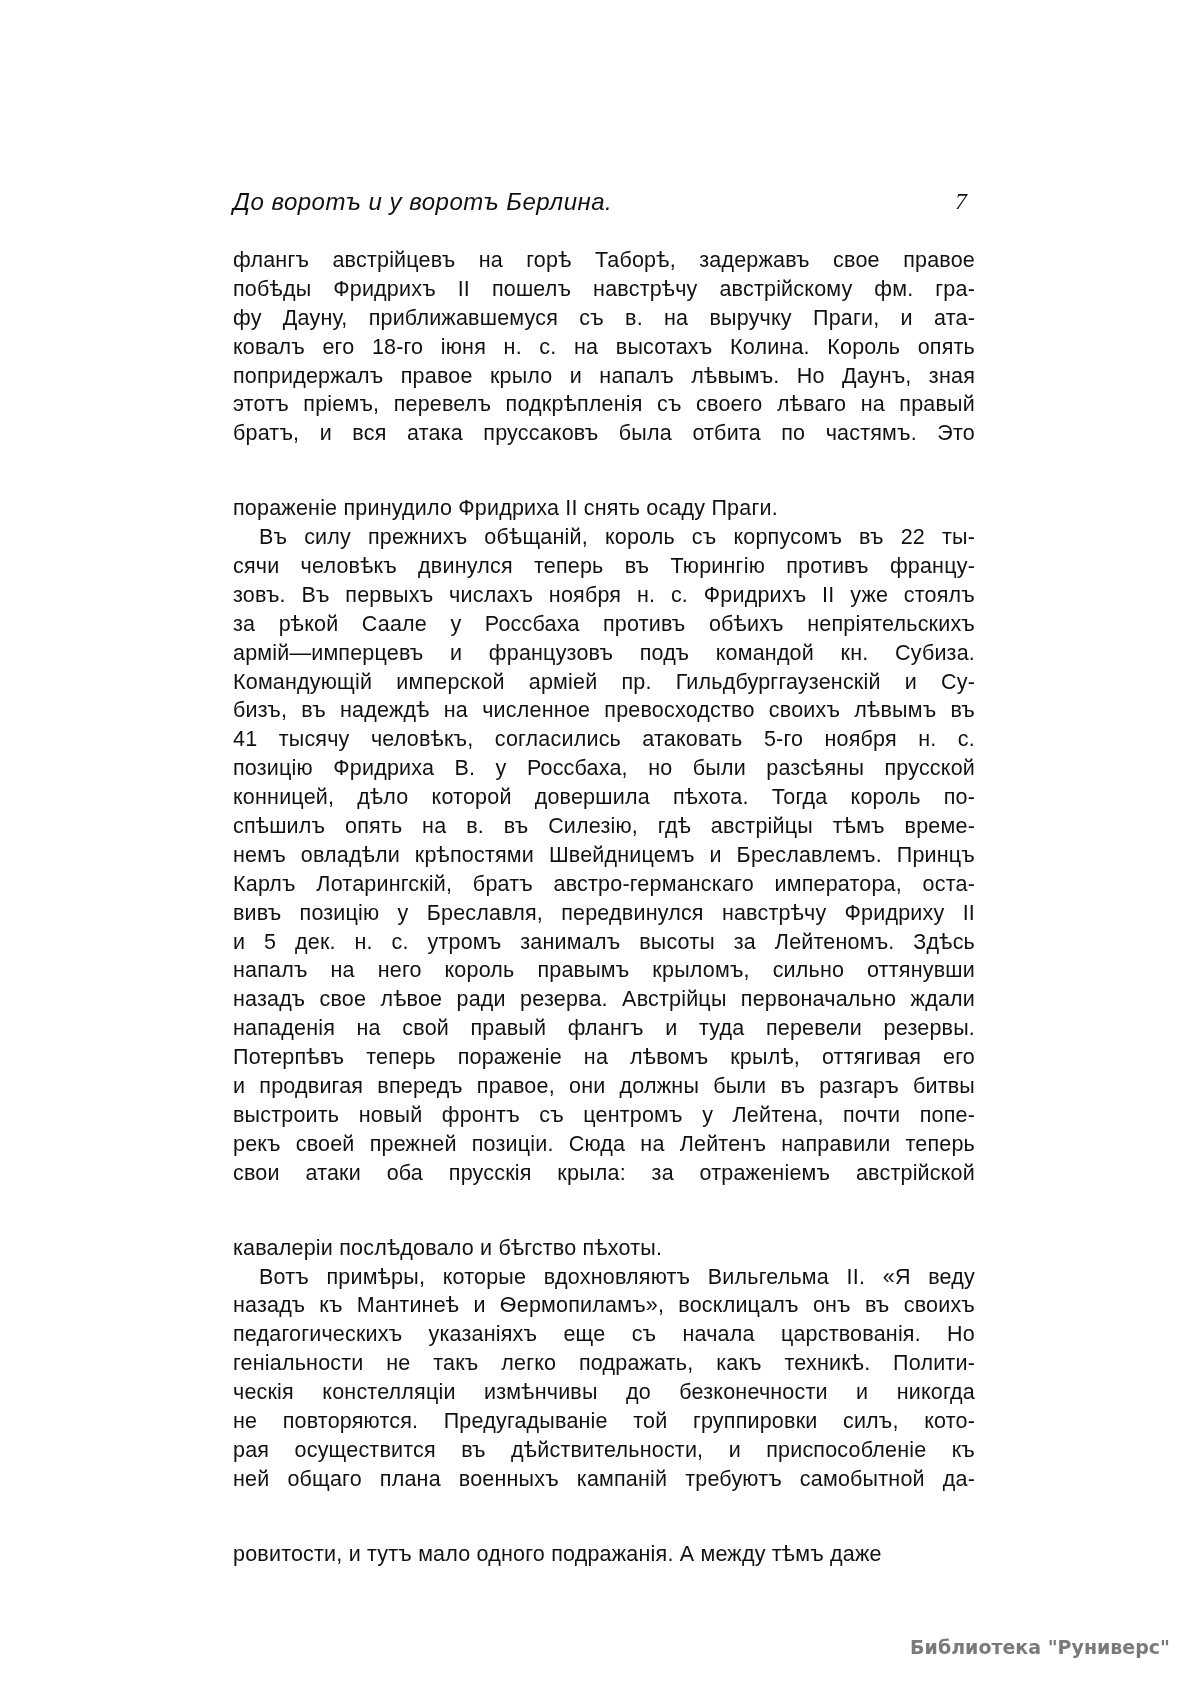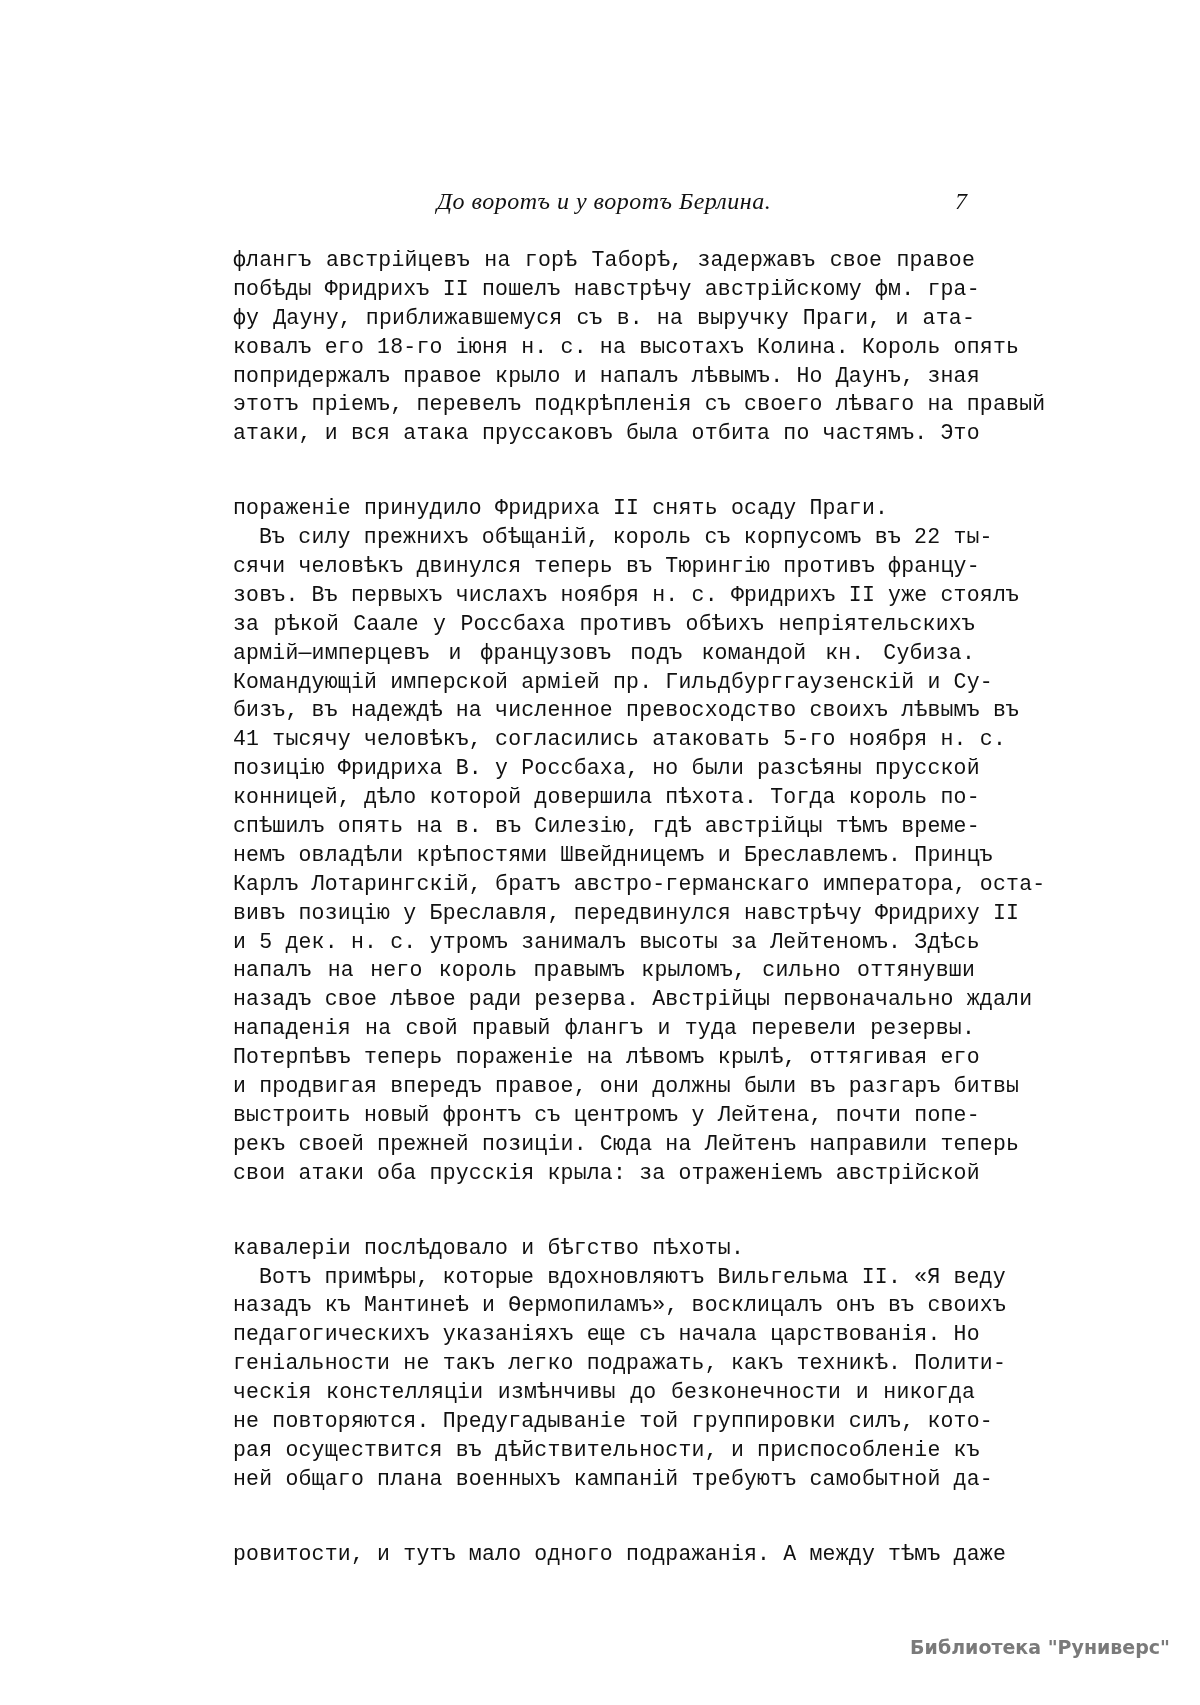--- a/index.html
+++ b/index.html
@@ -25,22 +25,22 @@
       position: absolute;
       top: 188px;
       left: 0;
       width: 742px;
       height: 30px;
     }
     .running-title {
       position: absolute;
       left: 0;
       right: 0;
-      text-align: center;
-      font-family: Liberation Serif, serif;
+      text-align: left;
+      font-family: Liberation Sans, sans-serif;
       font-style: italic;
       font-size: 24px;
       letter-spacing: 0.5px;
       top: 0;
     }
     .page-number {
       position: absolute;
       right: 8px;
       top: 0;
       font-family: "Liberation Serif", "DejaVu Serif", serif;
@@ -50,21 +50,21 @@
     .body-text {
       position: absolute;
       top: 246px;
       left: 0;
       width: 742px;
     }
     .line {
       display: block;
       height: 28.9px;
       line-height: 28.9px;
-      font-family: Liberation Mono, monospace;
+      font-family: Liberation Sans, sans-serif;
       font-size: 21.5px;
       text-align: justify;
       text-align-last: justify;
       white-space: nowrap;
       overflow: visible;
       letter-spacing: 0.2px;
     }
     .line.last {
       text-align-last: left;
       margin-top: 46px;
@@ -92,21 +92,21 @@
   </div>
 
   <div class="body-text" id="body-text">
       <div>
         <span class="line">флангъ австрійцевъ на горѣ Таборѣ, задержавъ свое правое</span>
         <span class="line">побѣды Фридрихъ II пошелъ навстрѣчу австрійскому фм. гра-</span>
         <span class="line">фу Дауну, приближавшемуся съ в. на выручку Праги, и ата-</span>
         <span class="line">ковалъ его 18-го іюня н. с. на высотахъ Колина. Король опять</span>
         <span class="line">попридержалъ правое крыло и напалъ лѣвымъ. Но Даунъ, зная</span>
         <span class="line">этотъ пріемъ, перевелъ подкрѣпленія съ своего лѣваго на правый</span>
-        <span class="line">атаки, и вся атака пруссаковъ была отбита по частямъ. Это</span>
+        <span class="line">братъ, и вся атака пруссаковъ была отбита по частямъ. Это</span>
         <span class="line last">пораженіе принудило Фридриха II снять осаду Праги.</span>
       </div>
       <div>
         <span class="line indent">Въ силу прежнихъ обѣщаній, король съ корпусомъ въ 22 ты-</span>
         <span class="line">сячи человѣкъ двинулся теперь въ Тюрингію противъ францу-</span>
         <span class="line">зовъ. Въ первыхъ числахъ ноября н. с. Фридрихъ II уже стоялъ</span>
         <span class="line">за рѣкой Саале у Россбаха противъ обѣихъ непріятельскихъ</span>
         <span class="line">армій—имперцевъ и французовъ подъ командой кн. Субиза.</span>
         <span class="line">Командующій имперской арміей пр. Гильдбурггаузенскій и Су-</span>
         <span class="line">бизъ, въ надеждѣ на численное превосходство своихъ лѣвымъ въ</span>

